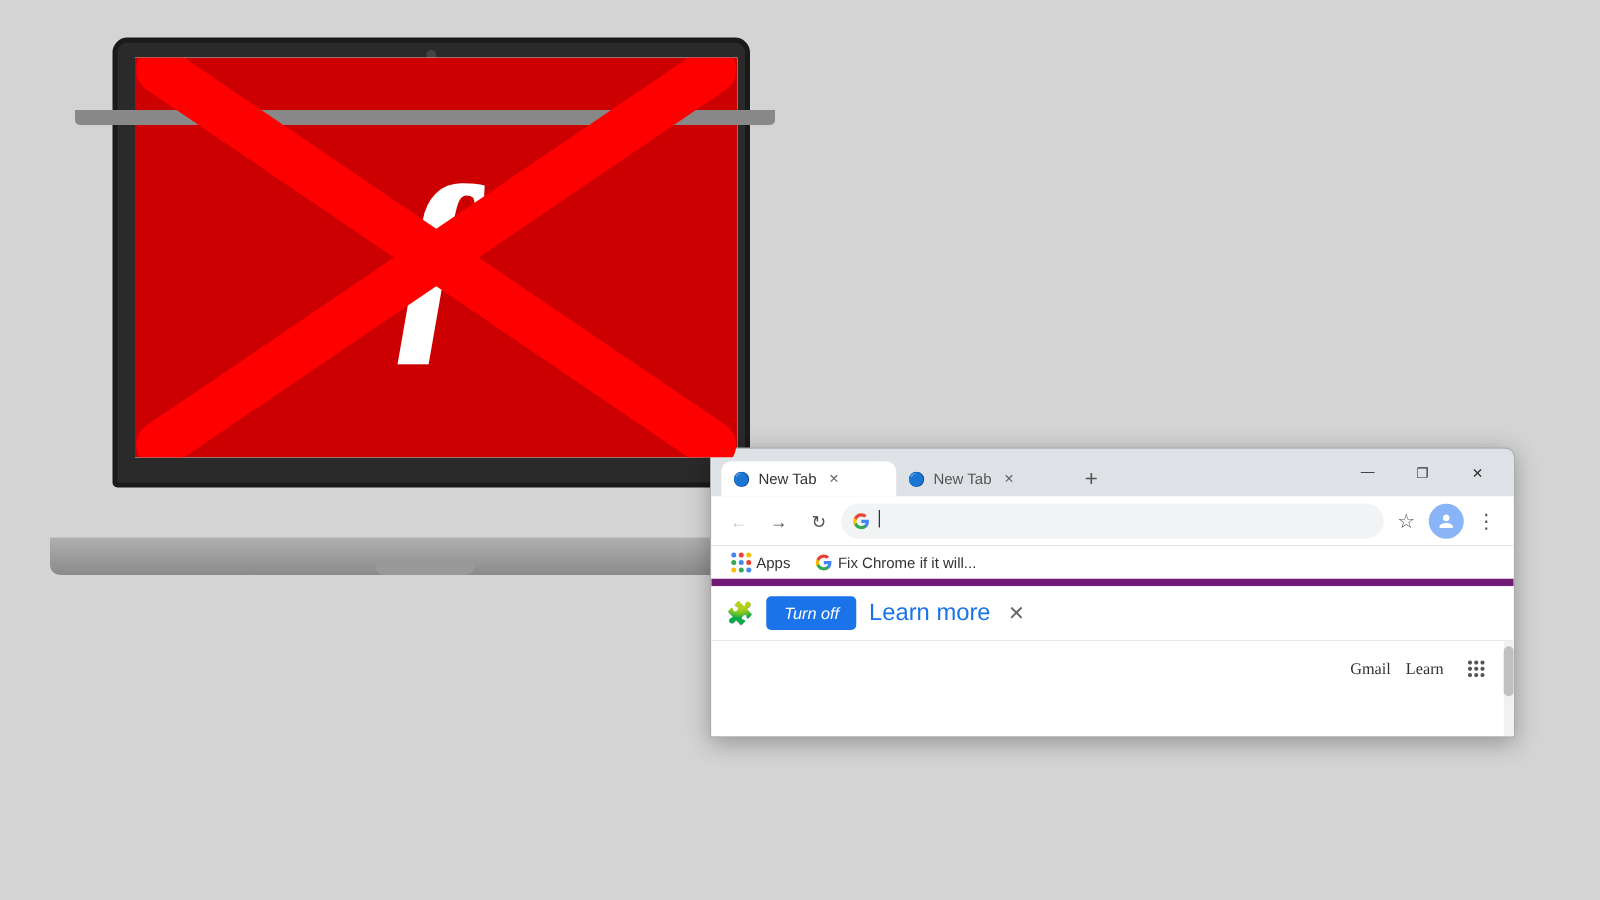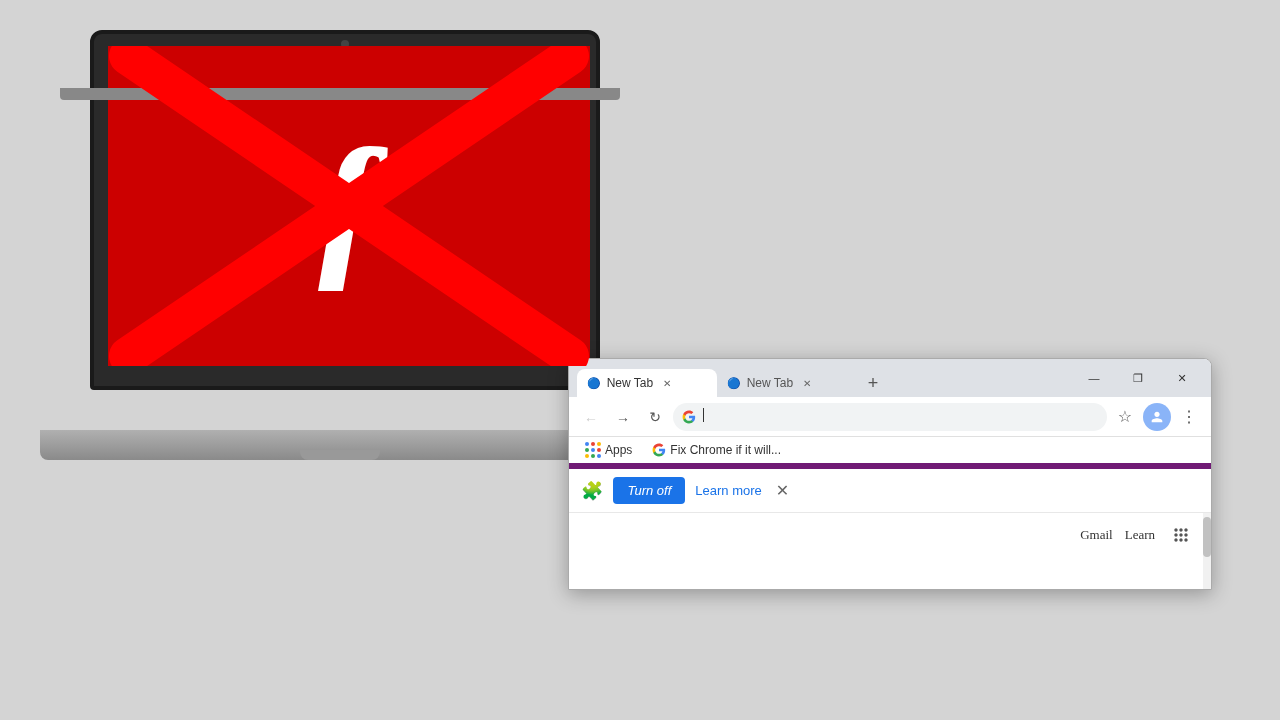--- a/index.html
+++ b/index.html
@@ -361,21 +361,21 @@
       border-radius: 4px;
       padding: 6px 14px;
       font-size: 13px;
       cursor: pointer;
       white-space: nowrap;
       font-style: italic;
     }
 
     .learn-more-link {
       color: #1a73e8;
-      font-size: 13px;
+      font-size: 19px;
       text-decoration: none;
       cursor: pointer;
       white-space: nowrap;
     }
 
     .notif-close {
       color: #666;
       font-size: 16px;
       cursor: pointer;
       padding: 4px;

